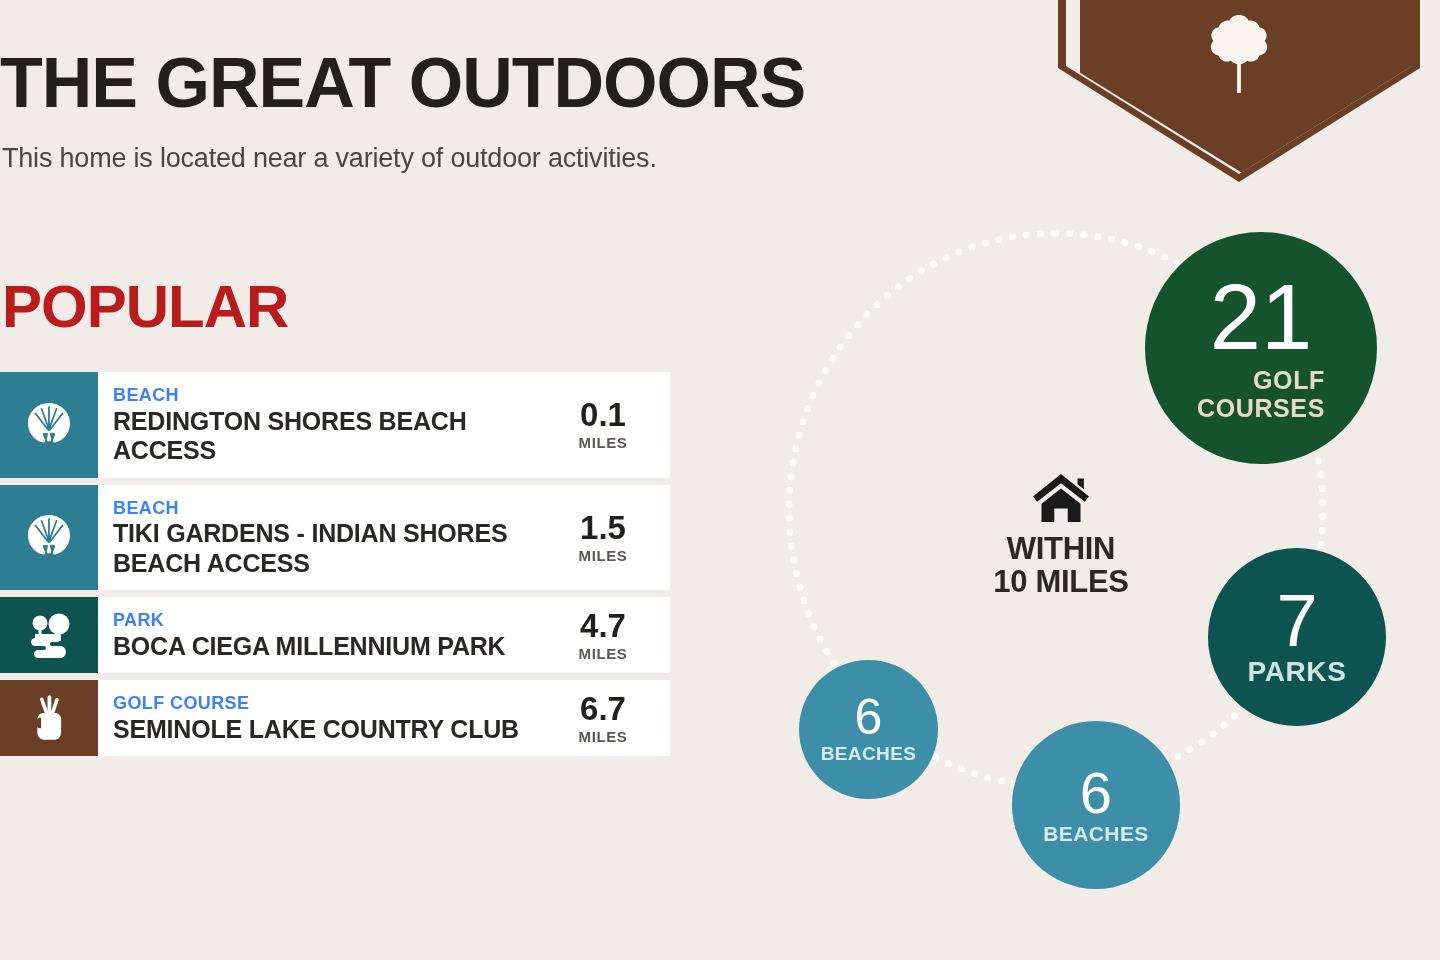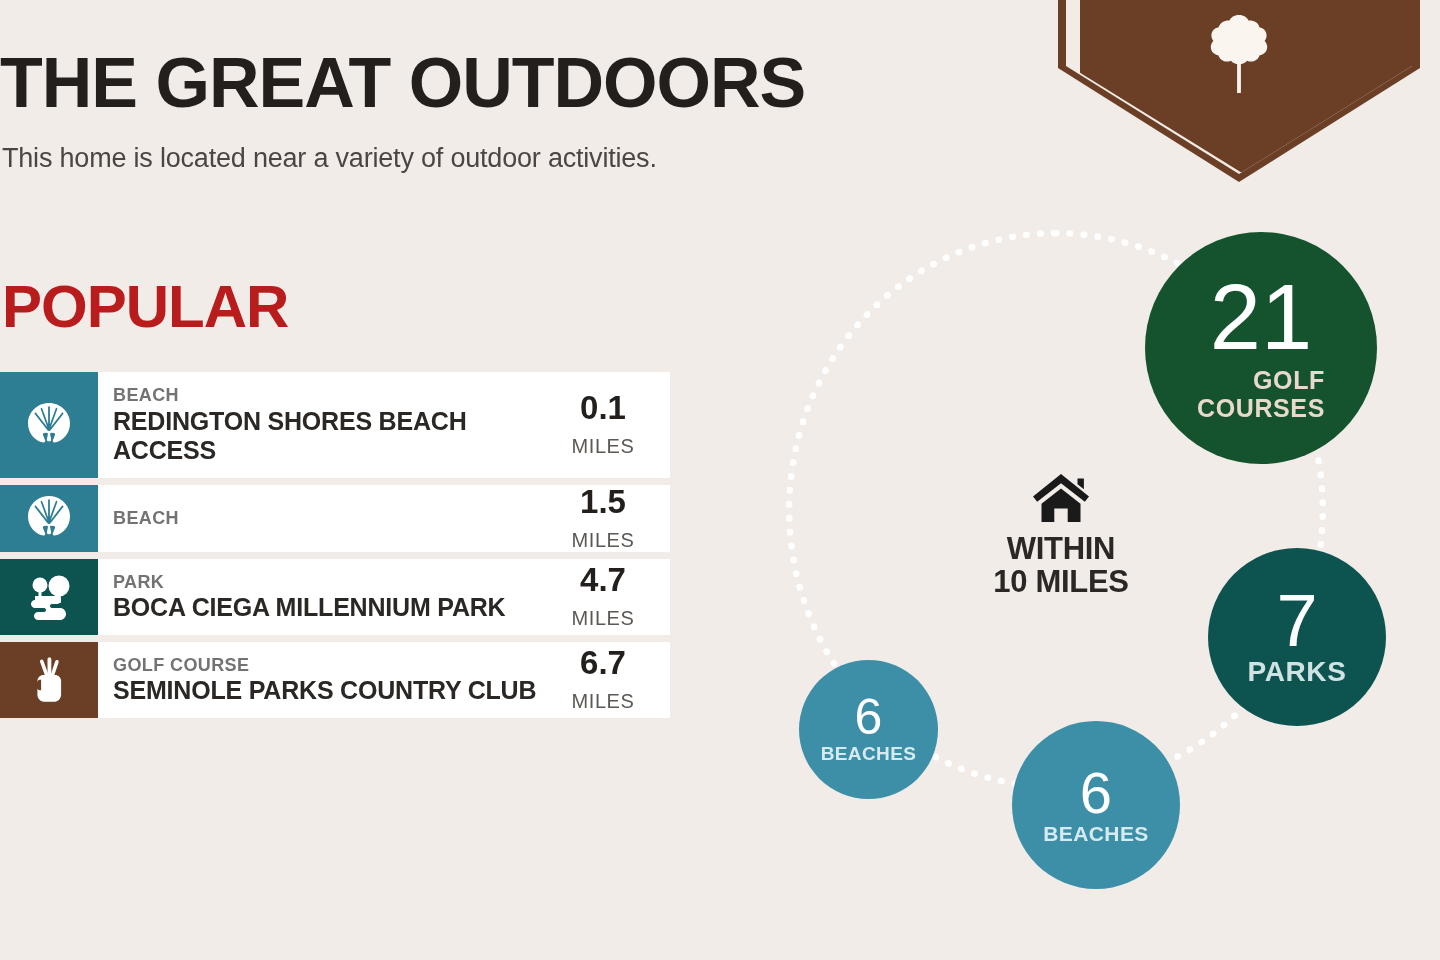--- a/index.html
+++ b/index.html
@@ -65,37 +65,37 @@
     display:flex; align-items:center; justify-content:center;
   }
   .tile-beach { background:#2e7e93; }
   .tile-park  { background:#0d5450; }
   .tile-golf  { background:#6b3f26; }
   .row-body {
     flex:1 1 auto; padding:12px 0 12px 15px;
     display:flex; flex-direction:column; justify-content:center;
   }
   .row-cat {
-    font-size:18px; font-weight:bold; color:#737373;
+    font-size:18px; font-weight:bold; color:#3b82f6;
     letter-spacing:0.4px; line-height:1.25;
   }
   .row-name {
     font-size:25px; font-weight:bold; color:#2b2724;
     letter-spacing:-0.2px; line-height:1.18;
   }
   .row-dist {
     flex:0 0 116px; padding-right:18px;
     display:flex; flex-direction:column; align-items:center; justify-content:center;
   }
   .dist-num {
     font-size:33px; font-weight:bold; color:#231f1c; line-height:1;
   }
   .dist-unit {
-    font-size:20px; font-weight:normal; color:#5d5853;
-    letter-spacing:0.6px; margin-top:11px;
+    font-size:15px; font-weight:bold; color:#5d5853;
+    letter-spacing:0.6px; margin-top:3px;
   }
 
   
   .diagram { position:absolute; left:740px; top:200px; width:700px; height:760px; }
   .dotted-ring {
     position:absolute; left:46px; top:30px;
     width:540px; height:560px;
     border-radius:50%;
     border:7px dotted #ffffff;
   }
@@ -187,20 +187,21 @@
 
     <div class="row">
       <div class="row-tile tile-beach">
         <svg width="56" height="56" viewBox="0 0 56 56">
           <path fill="#ffffff" d="M28 6C16.4 6 7 15.2 7 26.4c0 9.6 6.6 17.3 15.2 19.1 1.4.3 2.4-.9 1.9-2.2l-2.1-5.4c-.3-.8.2-1.7 1-1.8l2.6-.4c.9-.1 1.5.7 1.3 1.6l-1 4.9c-.2 1.1.6 2.1 1.7 2.1h.8c1.1 0 1.9-1 1.7-2.1l-1-4.9c-.2-.9.4-1.7 1.3-1.6l2.6.4c.8.1 1.3 1 1 1.8l-2.1 5.4c-.5 1.3.5 2.5 1.9 2.2C42.4 43.7 49 36 49 26.4 49 15.2 39.6 6 28 6z"></path>
           <path fill="#2e7e93" d="M28 9.2c-.5 0-.9.4-.9.9v22.6c0 .5.4.9.9.9s.9-.4.9-.9V10.1c0-.5-.4-.9-.9-.9zM20.2 10.9c-.5.2-.7.7-.5 1.2l7.2 19.8c.2.5.7.7 1.1.5.5-.2.7-.7.5-1.2L21.3 11.4c-.2-.5-.7-.7-1.1-.5zM35.8 10.9c-.5-.2-1 0-1.1.5l-7.2 19.8c-.2.5 0 1 .5 1.2.5.2 1 0 1.1-.5l7.2-19.8c.2-.5 0-1-.5-1.2zM13.9 15.7c-.4.3-.5.9-.2 1.3l12.9 16.6c.3.4.9.5 1.3.2.4-.3.5-.9.2-1.3L15.2 15.9c-.3-.4-.9-.5-1.3-.2zM42.1 15.7c-.4-.3-1-.2-1.3.2L27.9 32.5c-.3.4-.2 1 .2 1.3.4.3 1 .2 1.3-.2l12.9-16.6c.3-.4.2-1-.2-1.3z"></path>
         </svg>
       </div>
       <div class="row-body">
         <span class="row-cat">BEACH</span>
+        <span class="row-name">TIKI GARDENS - INDIAN SHORES BEACH ACCESS</span>
       </div>
       <div class="row-dist">
         <span class="dist-num">1.5</span>
         <span class="dist-unit">MILES</span>
       </div>
     </div>
 
     <div class="row">
       <div class="row-tile tile-park">
         <svg width="56" height="56" viewBox="0 0 56 56">
@@ -226,21 +227,21 @@
         <svg width="56" height="56" viewBox="0 0 56 56">
           <path fill="#ffffff" d="M20.5 7.5c-1.2.3-1.8 1.5-1.4 2.6l5.2 14.4 3.4-1.2-5.2-14.4c-.4-1.1-1.5-1.7-2.6-1.4z"></path>
           <path fill="#ffffff" d="M28.6 5.2c-1.2 0-2.1 1-2.1 2.1v15.7h3.8V7.3c0-1.1-.9-2.1-1.7-2.1z"></path>
           <path fill="#ffffff" d="M36.8 8c-1.1-.4-2.3.2-2.6 1.3L29.3 24l3.4 1.1 4.9-14.7c.3-1-.2-2.1-.8-2.4z"></path>
           <path fill="#ffffff" d="M22.5 23c-3.4 0-6.1 2.7-6.1 6.1v13.3c0 4.1 3.3 7.4 7.4 7.4h8.9c4.1 0 7.4-3.3 7.4-7.4V29.1c0-3.4-2.7-6.1-6.1-6.1H22.5z"></path>
           <path fill="#6b3f26" d="M18.9 27.7c-1.7 0-3.1 1.4-3.1 3.1v4.4c0 1.7 1.4 3.1 3.1 3.1h1.2V27.7h-1.2z"></path>
         </svg>
       </div>
       <div class="row-body">
         <span class="row-cat">GOLF COURSE</span>
-        <span class="row-name">SEMINOLE PARKS COUNTRY CLUB</span>
+        <span class="row-name">SEMINOLE LAKE COUNTRY CLUB</span>
       </div>
       <div class="row-dist">
         <span class="dist-num">6.7</span>
         <span class="dist-unit">MILES</span>
       </div>
     </div>
 
   </div>
 
   <div class="diagram">

